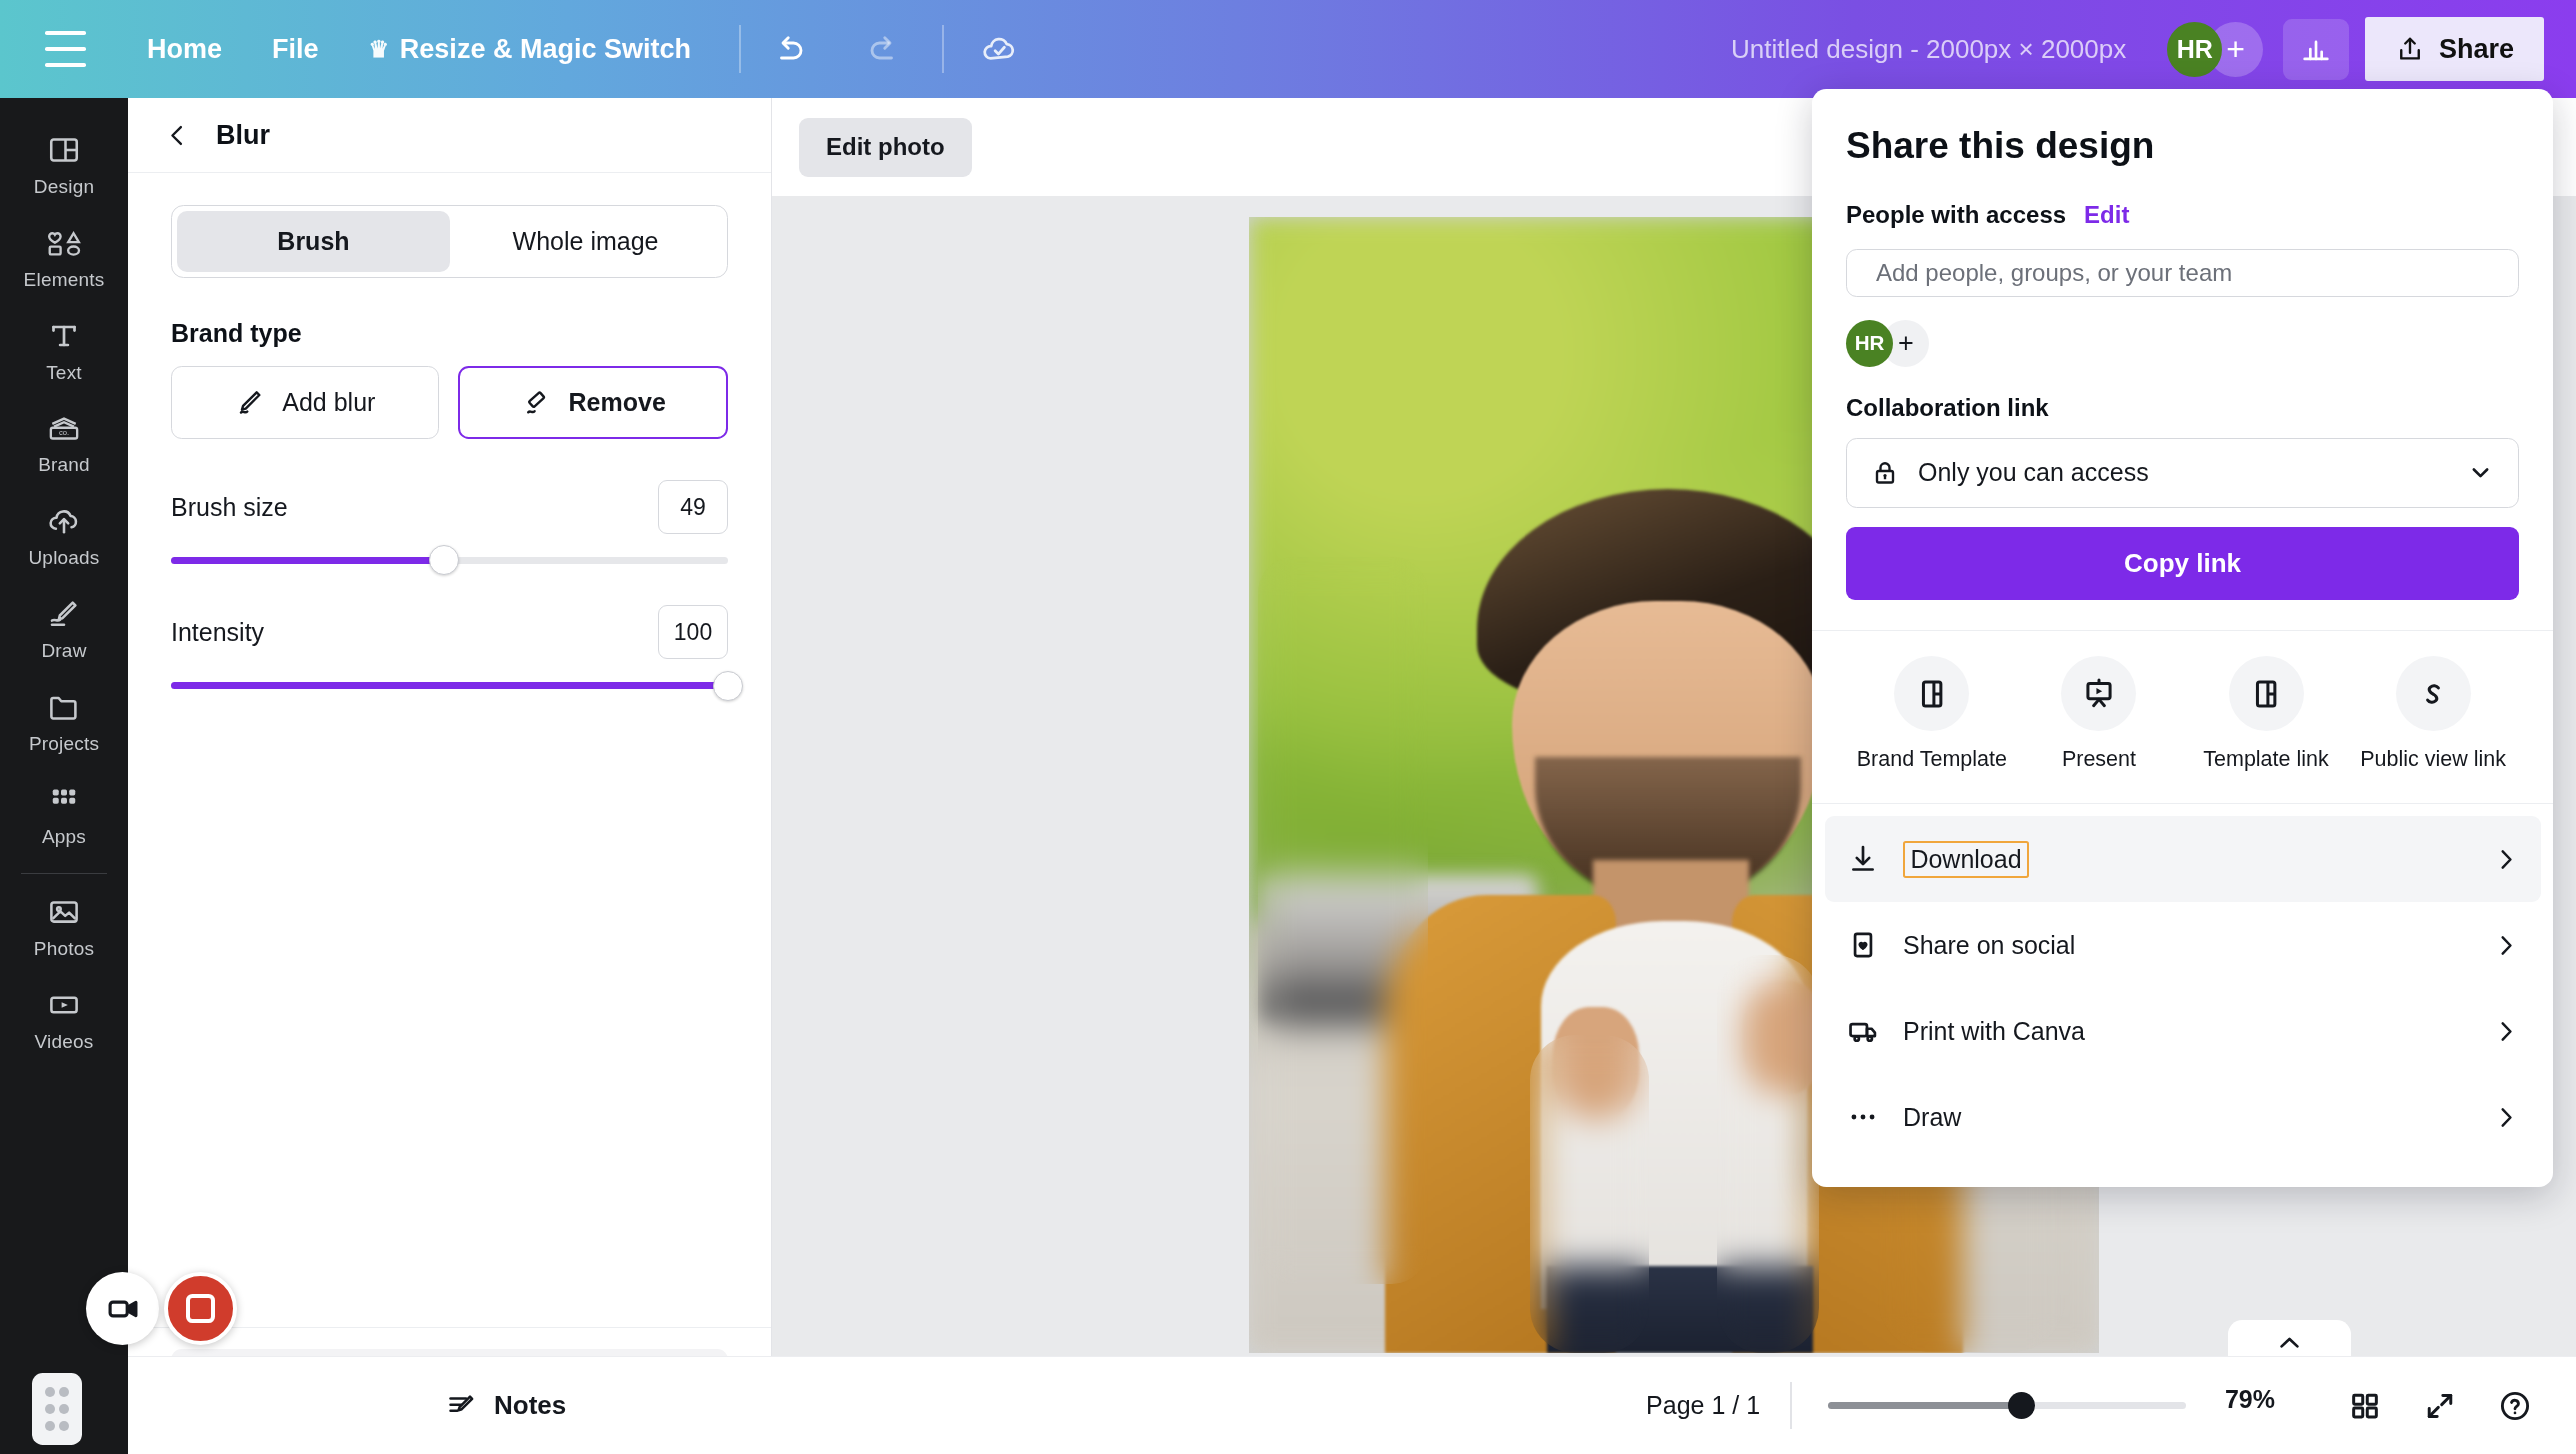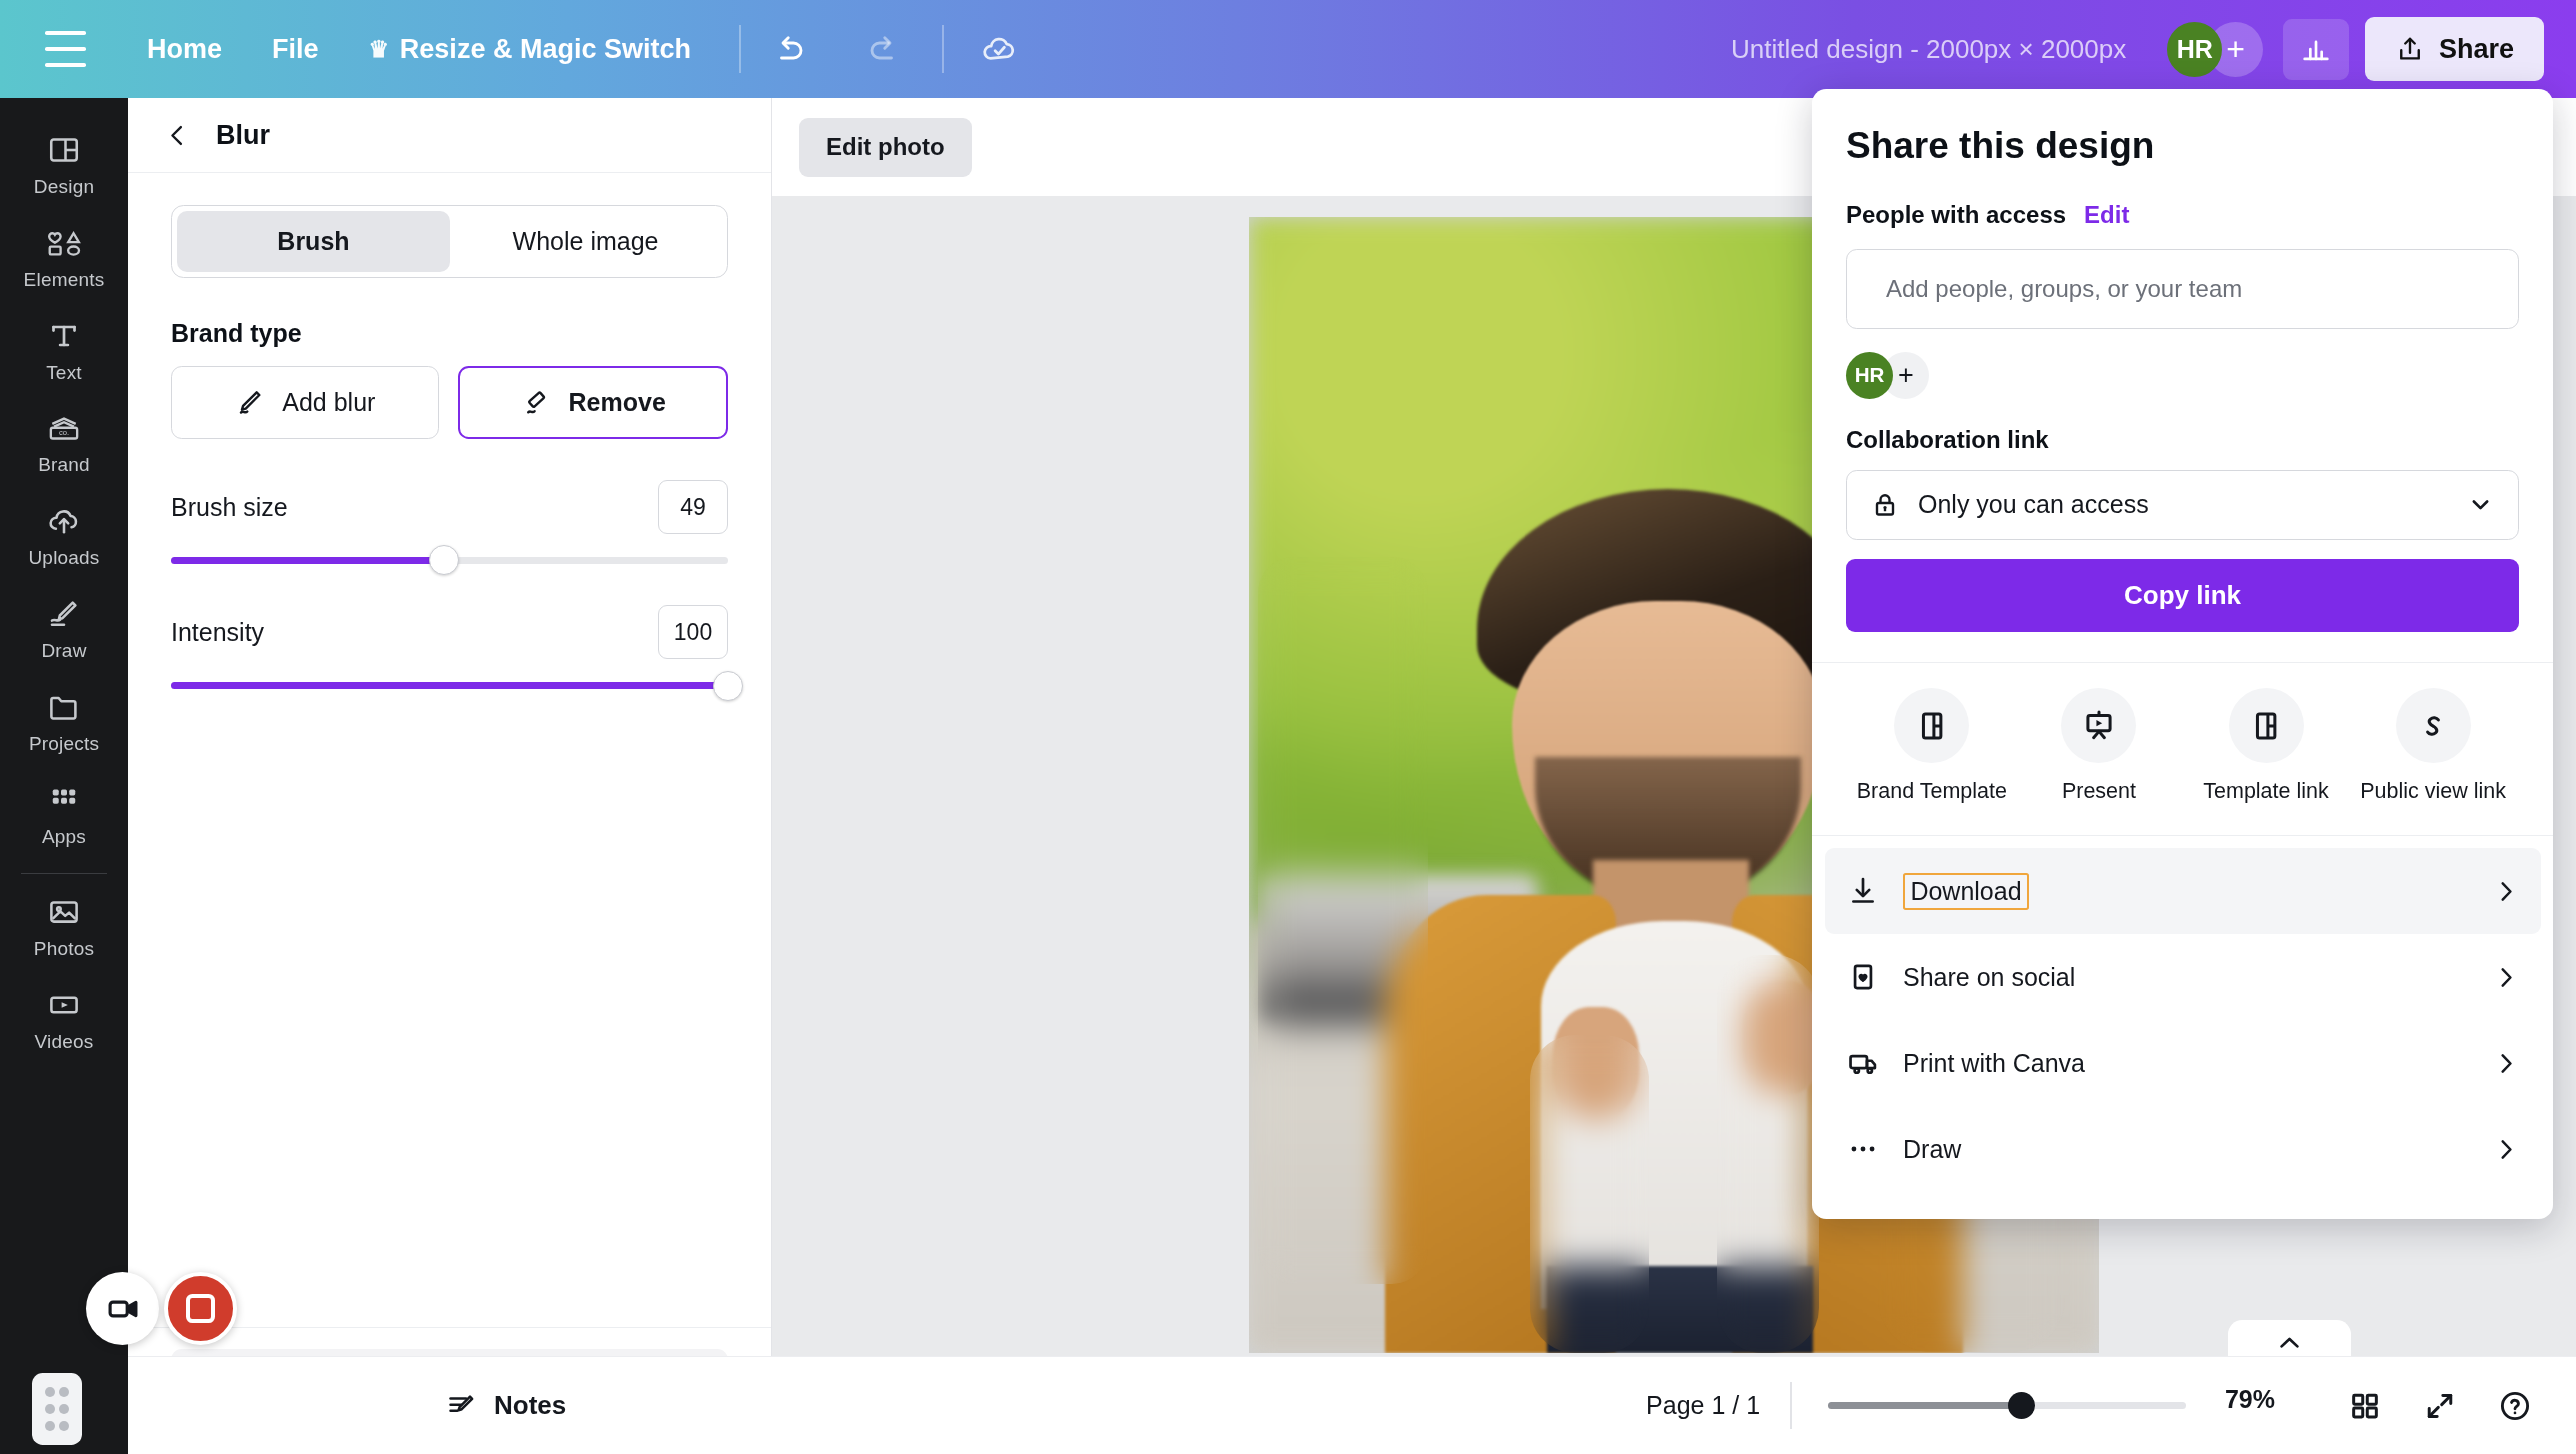--- a/index.html
+++ b/index.html
@@ -37,21 +37,21 @@
     color: #fff; font-size: 25px; font-weight: 700; display:flex; align-items:center; justify-content:center;
     border: 2.7px solid #4a8223; z-index: 2; cursor: pointer;
   }
   .avatar-plus {
     width: 55px; height: 55px; border-radius: 50%; background: rgba(255,255,255,.22);
     color: #fff; font-size: 32px; font-weight: 400; display:flex; align-items:center; justify-content:center;
     margin-left: -14.3px; z-index: 1; cursor: pointer;
   }
   .stat-btn { width: 66px; height: 61px; border-radius: 9px; background: rgba(255,255,255,.16); display:flex; align-items:center; justify-content:center; margin-right: 16px; cursor:pointer; }
   .share-btn {
-    background: #ece7fb; color: #111; height: 64px; border-radius: 9px;
+    background: #ece7fb; color: #111; height: 64px; border-radius: 3px;
     display: flex; align-items: center; gap: 14.3px; padding: 0 30px; font-size: 27px; font-weight: 600; cursor: pointer;
   }
 
   
   .rail {
     position: absolute; left: 0; top: 98px; width: 128px; height: 1356px;
     background: #18191b; display: flex; flex-direction: column; align-items: center;
     padding-top: 19.7px; z-index: 30;
   }
   .rail-item { width: 128px; padding: 14.3px 0 12.5px; display: flex; flex-direction: column; align-items: center; gap: 8px; cursor: pointer; }
@@ -171,22 +171,22 @@
   .share-pop {
     position: absolute; right: 23px; top: 89px; width: 741px;
     background: #fff; border-radius: 14.3px; box-shadow: 0 9px 36px rgba(16,20,35,.22);
     z-index: 50; padding: 36px 34px 27px;
   }
   .sp-title { font-size: 37px; font-weight: 700; color: #0d1117; margin-bottom: 34px; }
   .sp-sub { display: flex; align-items: baseline; gap: 18px; margin-bottom: 19.7px; }
   .sp-sub .t { font-size: 24px; font-weight: 700; color: #0d1117; }
   .sp-sub .edit { font-size: 24px; font-weight: 700; color: #7d2ae8; cursor: pointer; }
   .sp-input {
-    height: 80px; border: 0.9px solid #d6d8dd; border-radius: 10.7px; display: flex; align-items: center;
-    padding: 0 39px; color: #6c7079; font-size: 24px; cursor: text;
+    height: 48px; border: 0.9px solid #d6d8dd; border-radius: 10.7px; display: flex; align-items: center;
+    padding: 0 29px; color: #6c7079; font-size: 24px; cursor: text;
   }
   .sp-avatars { display: flex; align-items: center; margin: 23px 0 27px; }
   .sp-avatars .av { width: 47px; height: 47px; border-radius: 50%; background:#4a8223; color:#fff; font-size:20.6px; font-weight:700; display:flex; align-items:center; justify-content:center; z-index:2; cursor:pointer; }
   .sp-avatars .avp { width: 47px; height: 47px; border-radius: 50%; background:#f0f1f3; color:#15181e; font-size:27px; display:flex; align-items:center; justify-content:center; margin-left:-10.7px; z-index:1; cursor:pointer; }
   .sp-label { font-size: 24px; font-weight: 700; color:#0d1117; margin-bottom: 16px; }
   .sp-select { height: 70px; border: 0.9px solid #d6d8dd; border-radius: 10.7px; display:flex; align-items:center; gap: 18px; padding: 0 23px; font-size: 25px; color:#15181e; cursor: pointer; }
   .sp-select .chev { margin-left: auto; }
   .sp-primary { height: 73px; background: #7d2ae8; color:#fff; border-radius: 9px; display:flex; align-items:center; justify-content:center; font-size: 26px; font-weight: 700; margin-top: 19.7px; cursor:pointer; }
   .sp-hr { height: 0.9px; background: #eceef1; margin: 30px -34px 25px; }
   .sp-quick { display: flex; justify-content: space-between; padding: 0 5.4px 9px; }

